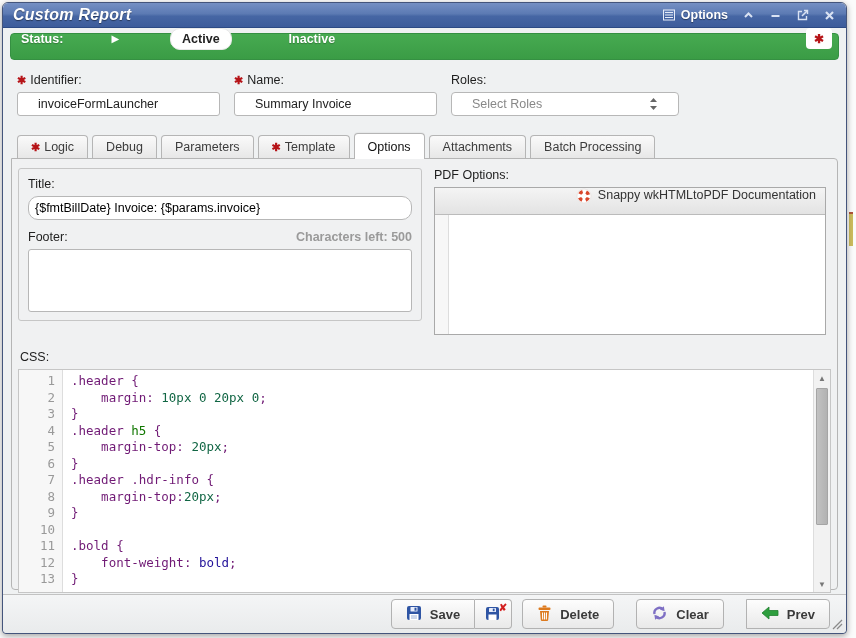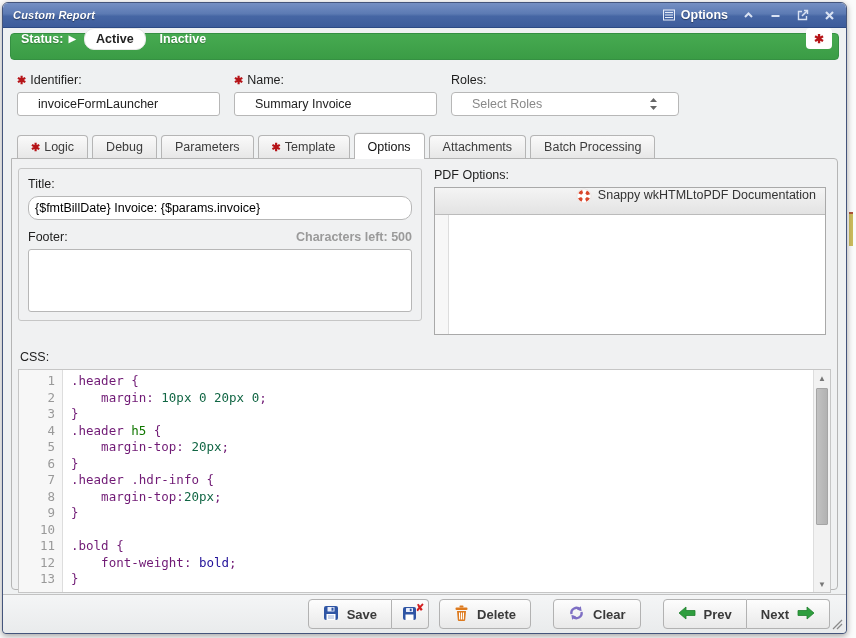--- a/index.html
+++ b/index.html
@@ -22,34 +22,34 @@
     overflow:hidden;
   }
 
   
   .titlebar {
     height:25px; display:flex; align-items:center; padding:0 10px;
     background:linear-gradient(#7590c4,#5c7ab3 45%,#4666a4 55%,#3d5c9b);
     border-bottom:1px solid #2c4a85; border-radius:5px 5px 0 0;
     color:#fff;
   }
-  .titlebar .wtitle { font-weight:bold; font-style:italic; font-size:11px;
+  .titlebar .wtitle { font-weight:bold; font-style:italic; font-size:16px;
     text-shadow:0 1px 1px rgba(0,0,0,.45); letter-spacing:.2px; }
   .tb-right { margin-left:auto; display:flex; align-items:center; gap:14px; }
   .tb-options { display:flex; align-items:center; gap:5px; font-weight:bold; cursor:pointer;
     text-shadow:0 1px 1px rgba(0,0,0,.4); }
   .tb-ico { width:13px; height:13px; display:inline-flex; align-items:center; justify-content:center; cursor:pointer; }
   .tb-ico svg { display:block; }
 
   
   .statusbar {
     margin:5px 7px 0 7px; height:27px; border-radius:4px;
     background:linear-gradient(var(--green-top,#47aa51),var(--green-bot,#3a9c45));
     border:1px solid #359042;
-    display:flex; align-items:center; padding:0 6px 16px 10px; color:#fff;
+    display:flex; align-items:center; padding:0 6px 16px 10px; color:#fff;gap:43px;
   }
   .status-label { font-weight:bold; text-shadow:0 1px 1px rgba(0,0,0,.25); }
   .status-caret { margin:0 8px 0 5px; font-size:10px; }
   .pill-active {
     background:#fff; color:#222; font-weight:bold; border-radius:10px;
     padding:3px 11px; cursor:pointer; border:1px solid #e8e8e8;
   }
   .lbl-inactive { margin-left:14px; font-weight:bold; cursor:pointer;
     text-shadow:0 1px 1px rgba(0,0,0,.25); }
   .status-req-btn {
@@ -391,28 +391,20 @@
     <div class="gap gap-lg"></div>
     <div class="btn-group">
       <button class="btn">
         <span>
           <svg width="18" height="14" viewBox="0 0 18 14">
               <polygon points="8,1 8,4.5 17,4.5 17,9.5 8,9.5 8,13 1,7" fill="#2e9e3e" stroke="#21802f" stroke-width="0.8"></polygon>
             </svg>
         </span>
         <span>Prev</span>
       </button>
-      <button class="btn">
-        <span>Next</span>
-        <span>
-          <svg width="18" height="14" viewBox="0 0 18 14">
-              <polygon points="10,1 10,4.5 1,4.5 1,9.5 10,9.5 10,13 17,7" fill="#2e9e3e" stroke="#21802f" stroke-width="0.8"></polygon>
-            </svg>
-        </span>
-      </button>
     </div>
   </div>
 
   <div class="grip">
     <svg width="14" height="14" viewBox="0 0 14 14">
         <line x1="4" y1="13" x2="13" y2="4" stroke="#8a8a8a" stroke-width="1.2"></line>
         <line x1="8" y1="13" x2="13" y2="8" stroke="#8a8a8a" stroke-width="1.2"></line>
       </svg>
   </div>
 

